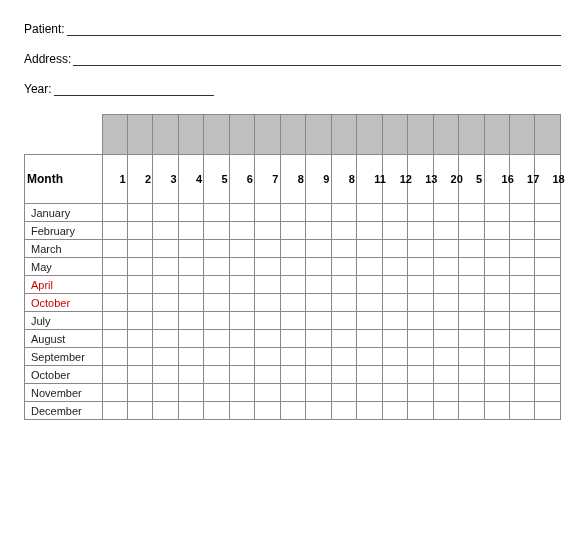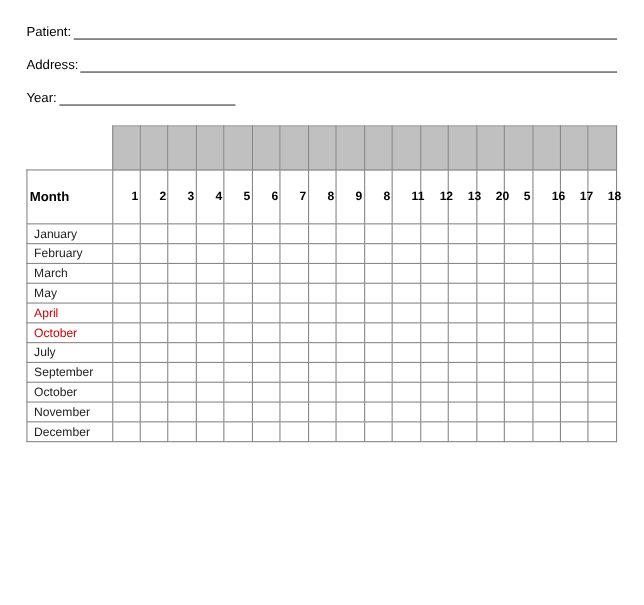--- a/index.html
+++ b/index.html
@@ -331,20 +331,41 @@
           <td></td>
           <td></td>
           <td></td>
           <td></td>
           <td></td>
           <td></td>
           <td></td>
           <td></td>
           <td></td>
         </tr>
+        <tr class="data-row row-aug">
+          <td class="month-col">August</td>
+          <td></td>
+          <td></td>
+          <td></td>
+          <td></td>
+          <td></td>
+          <td></td>
+          <td></td>
+          <td></td>
+          <td></td>
+          <td></td>
+          <td></td>
+          <td></td>
+          <td></td>
+          <td></td>
+          <td></td>
+          <td></td>
+          <td></td>
+          <td></td>
+        </tr>
         <tr class="data-row row-sep">
           <td class="month-col">September</td>
           <td></td>
           <td></td>
           <td></td>
           <td></td>
           <td></td>
           <td></td>
           <td></td>
           <td></td>

